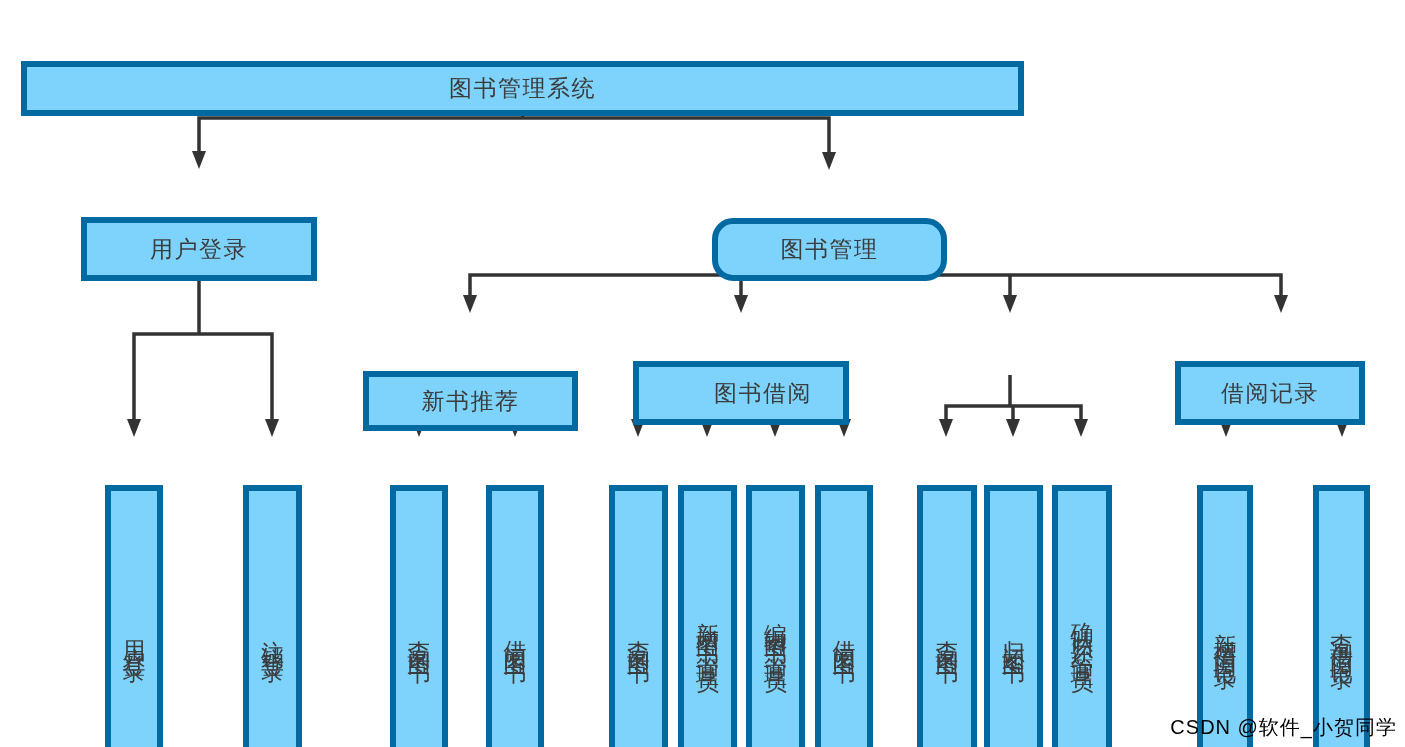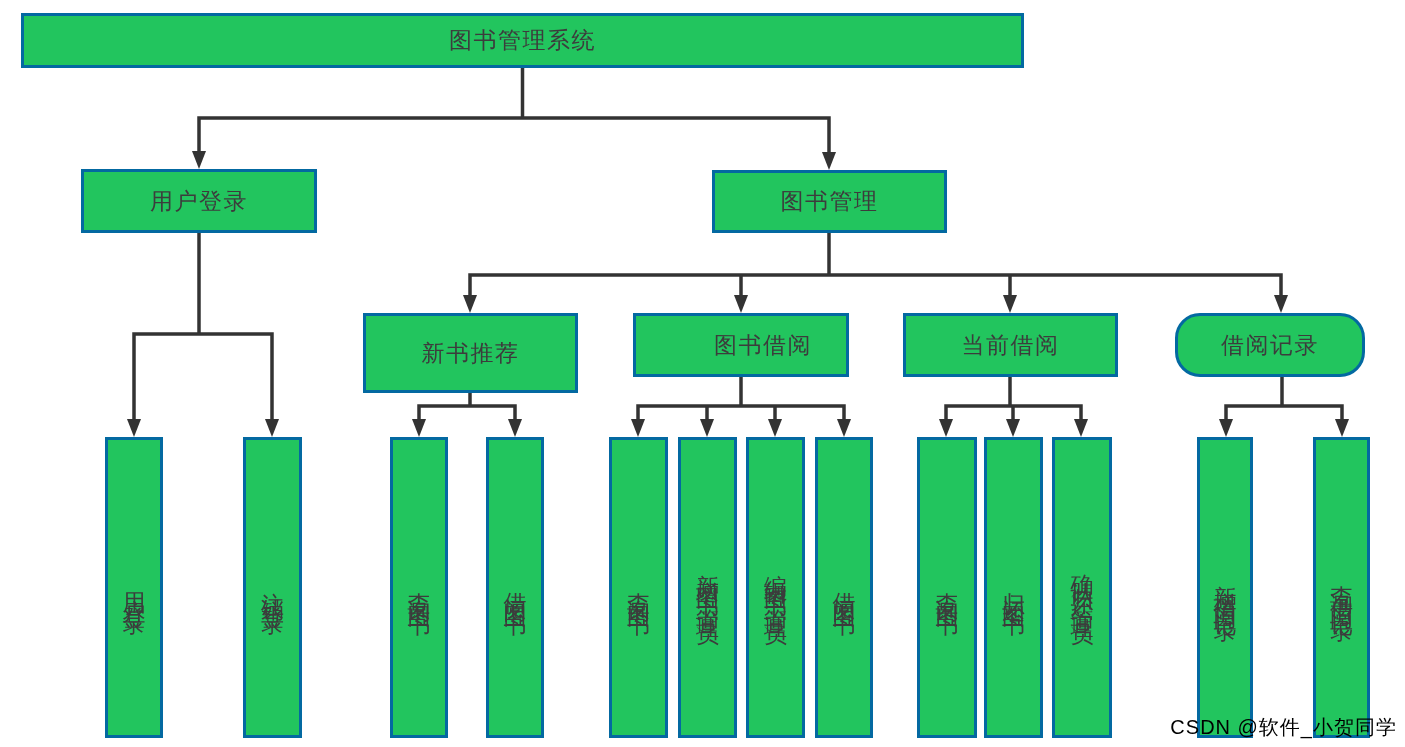--- a/index.html
+++ b/index.html
@@ -19,26 +19,27 @@
     position: absolute;
     left: 0;
     top: 0;
     width: 1405px;
     height: 747px;
     pointer-events: none;
   }
   .node {
     position: absolute;
     box-sizing: border-box;
-    background: #22c55e;
-    border: 3px solid #0369a1;
+    background: #7dd3fc;
+    border: 6px solid #0369a1;
     display: flex;
     align-items: center;
     justify-content: center;
     color: #3c3c3c;
+    margin-top: 48px;
   }
   .node.h {
     font-size: 23px;
     letter-spacing: 1.5px;
     white-space: nowrap;
   }
   .node.v {
     font-size: 23px;
   }
   .node.v .vtext {
@@ -114,26 +115,25 @@
       <polygon points="1006,419 1020,419 1013,437"></polygon>
       <polygon points="1074,419 1088,419 1081,437"></polygon>
       <polygon points="1219,419 1233,419 1226,437"></polygon>
       <polygon points="1335,419 1349,419 1342,437"></polygon>
     </g>
   </svg>
 
   <div class="node h" style="left:21px; top:13px; width:1003px; height:55px;">图书管理系统</div>
 
   <div class="node h" style="left:81px; top:169px; width:236px; height:64px;">用户登录</div>
-  <div class="node h" style="left:712px; top:170px; width:235px; height:63px;">图书管理</div>
+  <div class="node h" style="left:712px; top:170px; width:235px; height:63px;border-radius:21px;">图书管理</div>
 
-  <div class="node h" style="left:363px; top:313px; width:215px; height:80px;">新书推荐</div>
+  <div class="node h" style="left:363px; top:323px; width:215px; height:60px;">新书推荐</div>
   <div class="node h" style="left:633px; top:313px; width:216px; height:64px;padding-left:44px;">图书借阅</div>
-  <div class="node h" style="left:903px; top:313px; width:215px; height:64px;">当前借阅</div>
-  <div class="node h" style="left:1175px; top:313px; width:190px; height:64px;border-radius:25px;">借阅记录</div>
+  <div class="node h" style="left:1175px; top:313px; width:190px; height:64px;">借阅记录</div>
 
   <div class="node v" style="left:105px; top:437px; width:58px; height:301px;">
     <span class="vtext">用户登录</span>
   </div>
   <div class="node v" style="left:243px; top:437px; width:59px; height:301px;">
     <span class="vtext">注销登录</span>
   </div>
 
   <div class="node v" style="left:390px; top:437px; width:58px; height:301px;">
     <span class="vtext">查询图书</span>

